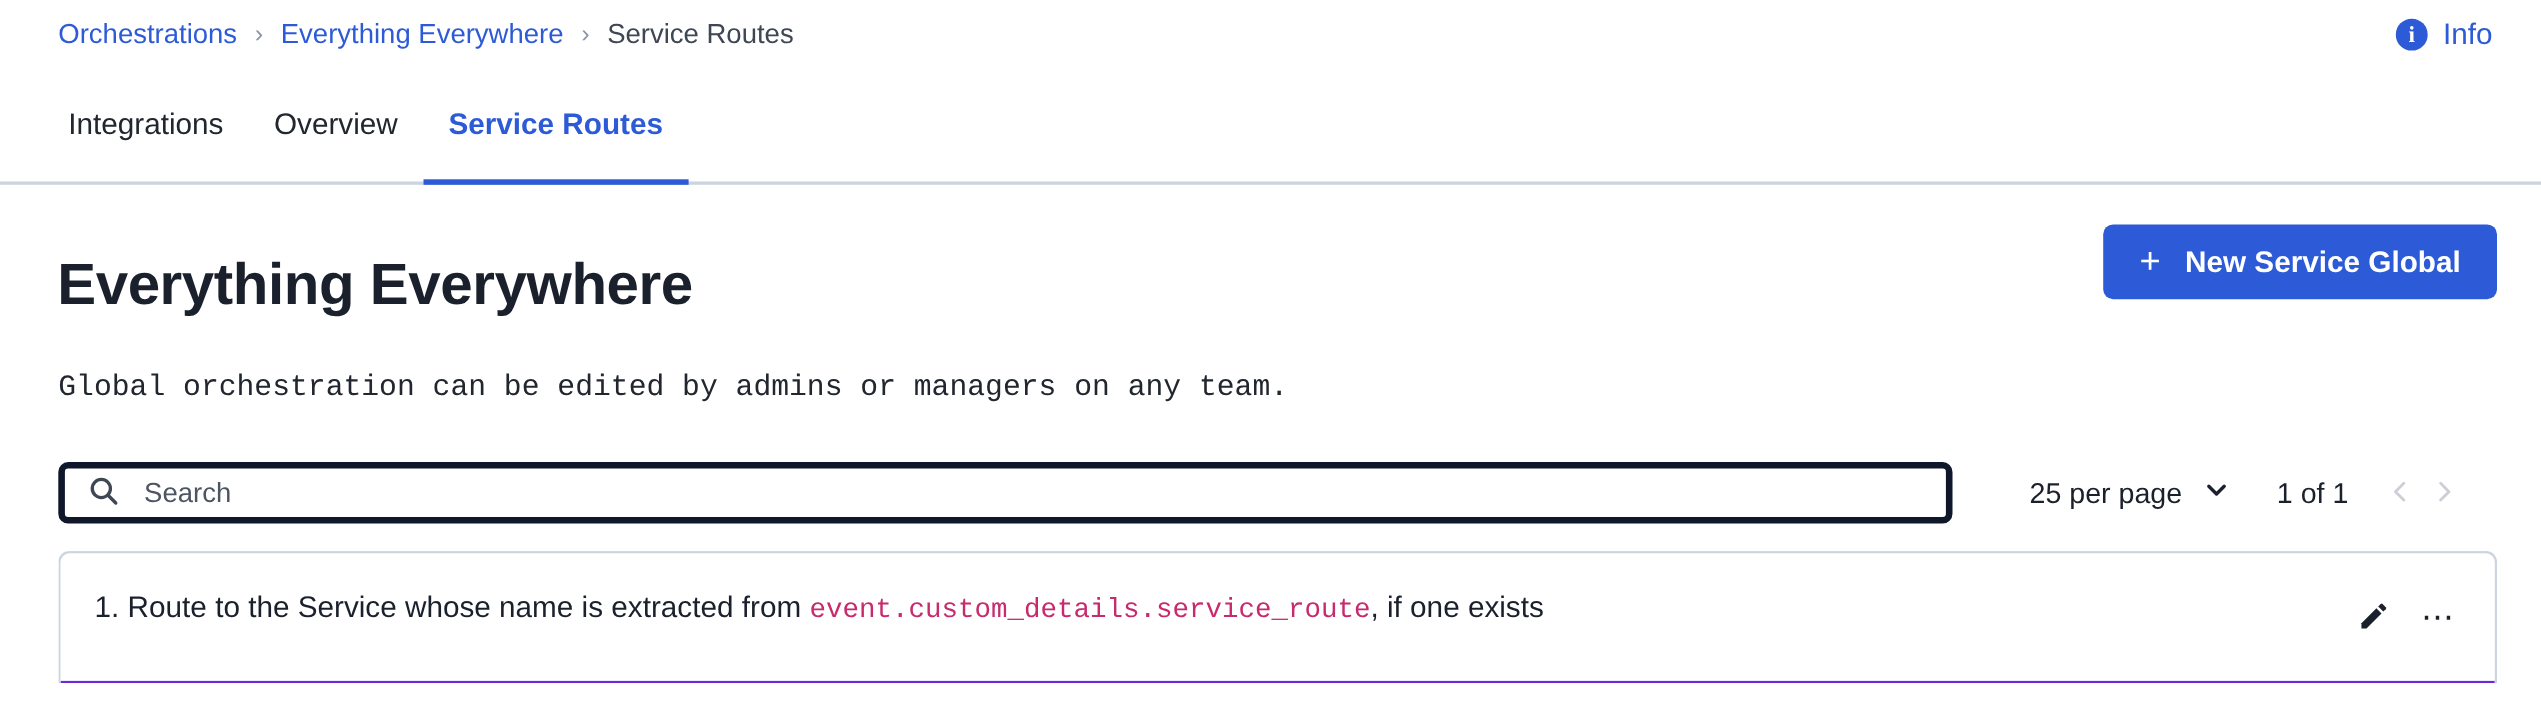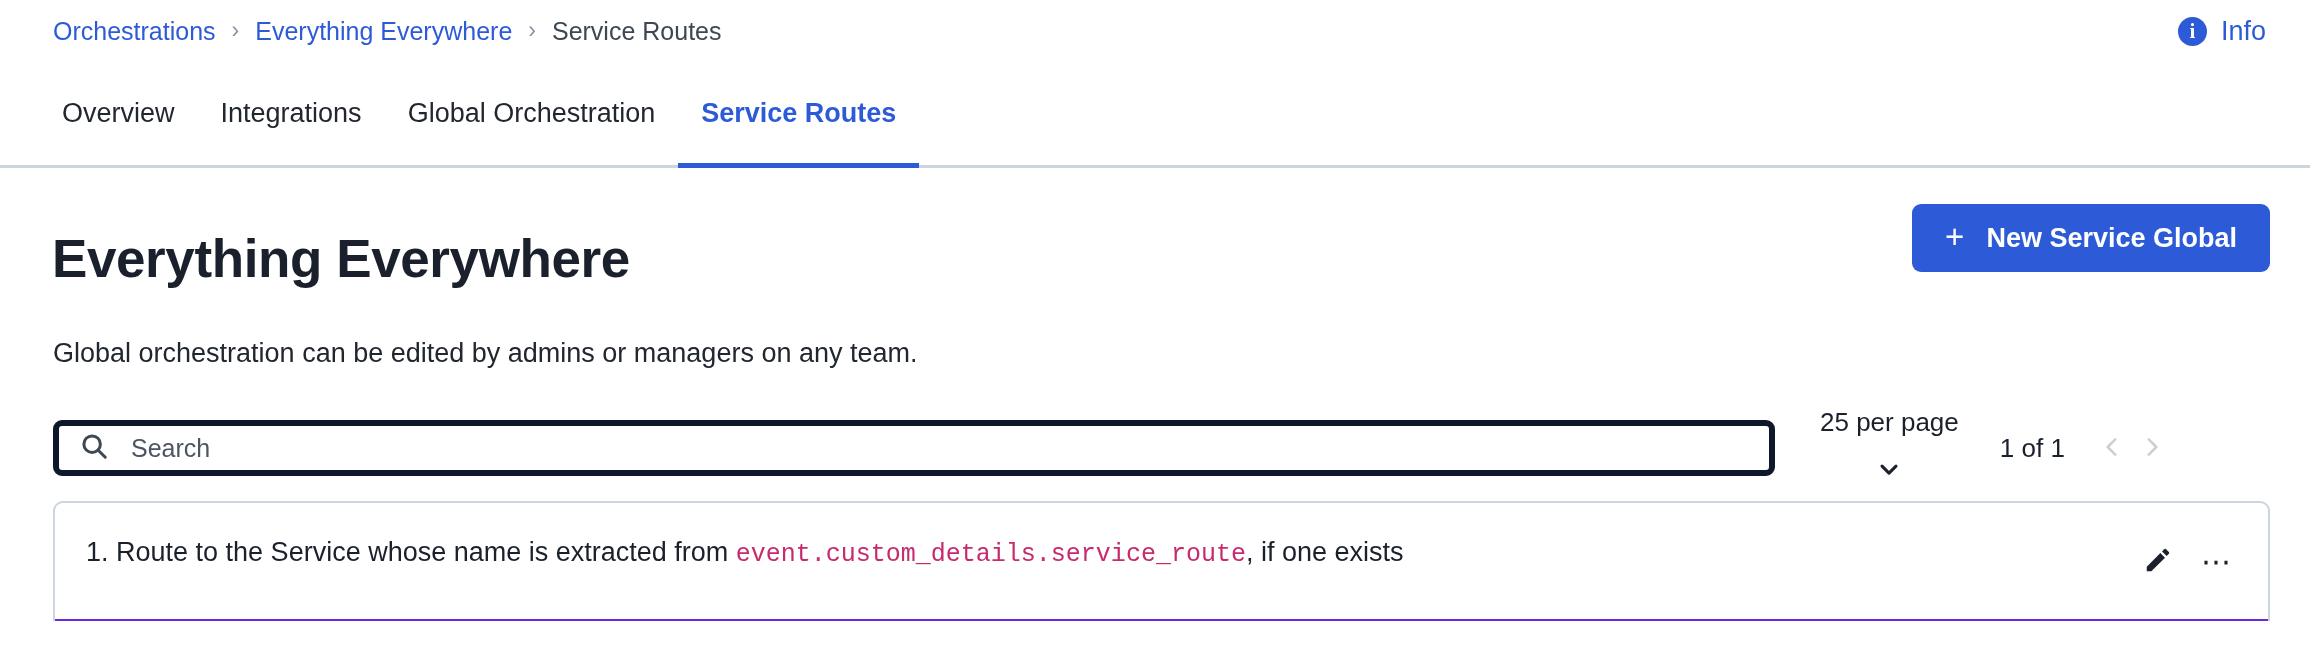--- a/index.html
+++ b/index.html
@@ -80,21 +80,21 @@
     background: #2d5bd7; color: #fff;
     border: none; border-radius: 9px;
     font-size: 27px; font-weight: 700;
     font-family: inherit; cursor: pointer;
     display: flex; align-items: center; gap: 22px;
   }
   .plus-ico { font-size: 33px; font-weight: 400; line-height: 1; position: relative; top: -2px; }
 
   .subtitle {
     position: absolute; left: 53px; top: 313px;
-    font-size: 27px; color: #22272f; line-height: 1;
+    font-size: 27px; color: #22272f; line-height: 1; font-family: Liberation Mono, monospace;
   }
 
   
   .toolbar {
     position: absolute; left: 53px; top: 420px;
     width: 2217px; height: 56px;
     display: flex; align-items: center;
   }
   .search-box {
     width: 1722px; height: 56px;
@@ -105,22 +105,22 @@
   }
   .search-ico { flex: 0 0 auto; display: block; }
   .search-input {
     flex: 1 1 auto; border: none; outline: none; background: transparent;
     font-size: 25px; font-family: inherit; color: #22272f; padding: 0;
   }
   .search-input::placeholder { color: #4d5563; opacity: 1; }
 
   .per-page {
     display: flex; align-items: center; gap: 17px;
-    margin-left: 39px; font-size: 26px; color: #1b212c;
-    cursor: pointer; background: none; border: none; font-family: inherit; flex-direction: column;
+    margin-left: 64px; font-size: 26px; color: #1b212c;
+    cursor: pointer; background: none; border: none; font-family: inherit;
   }
   .page-count { margin-left: 35px; font-size: 26px; color: #1b212c; white-space: nowrap; }
   .pager { display: flex; align-items: center; gap: 6px; margin-left: 30px; }
   .pager-btn {
     background: none; border: none; padding: 4px; cursor: pointer;
     display: flex; align-items: center; justify-content: center;
   }
 
   
   .card {
@@ -171,23 +171,22 @@
       <span class="crumb-current">Service Routes</span>
     </nav>
 
     <button class="info-btn">
       <span class="info-circle">i</span>
       <span>Info</span>
     </button>
   </div>
 
   <div class="tabs">
+    <button class="tab">Integrations</button>
     <button class="tab">Overview</button>
-    <button class="tab">Integrations</button>
-    <button class="tab">Global Orchestration</button>
     <button class="tab active">Service Routes</button>
   </div>
 
   <h1 class="title">Everything Everywhere</h1>
 
   <button class="new-btn">
     <span class="plus-ico">+</span>
     <span>New Service Global</span>
   </button>
 

